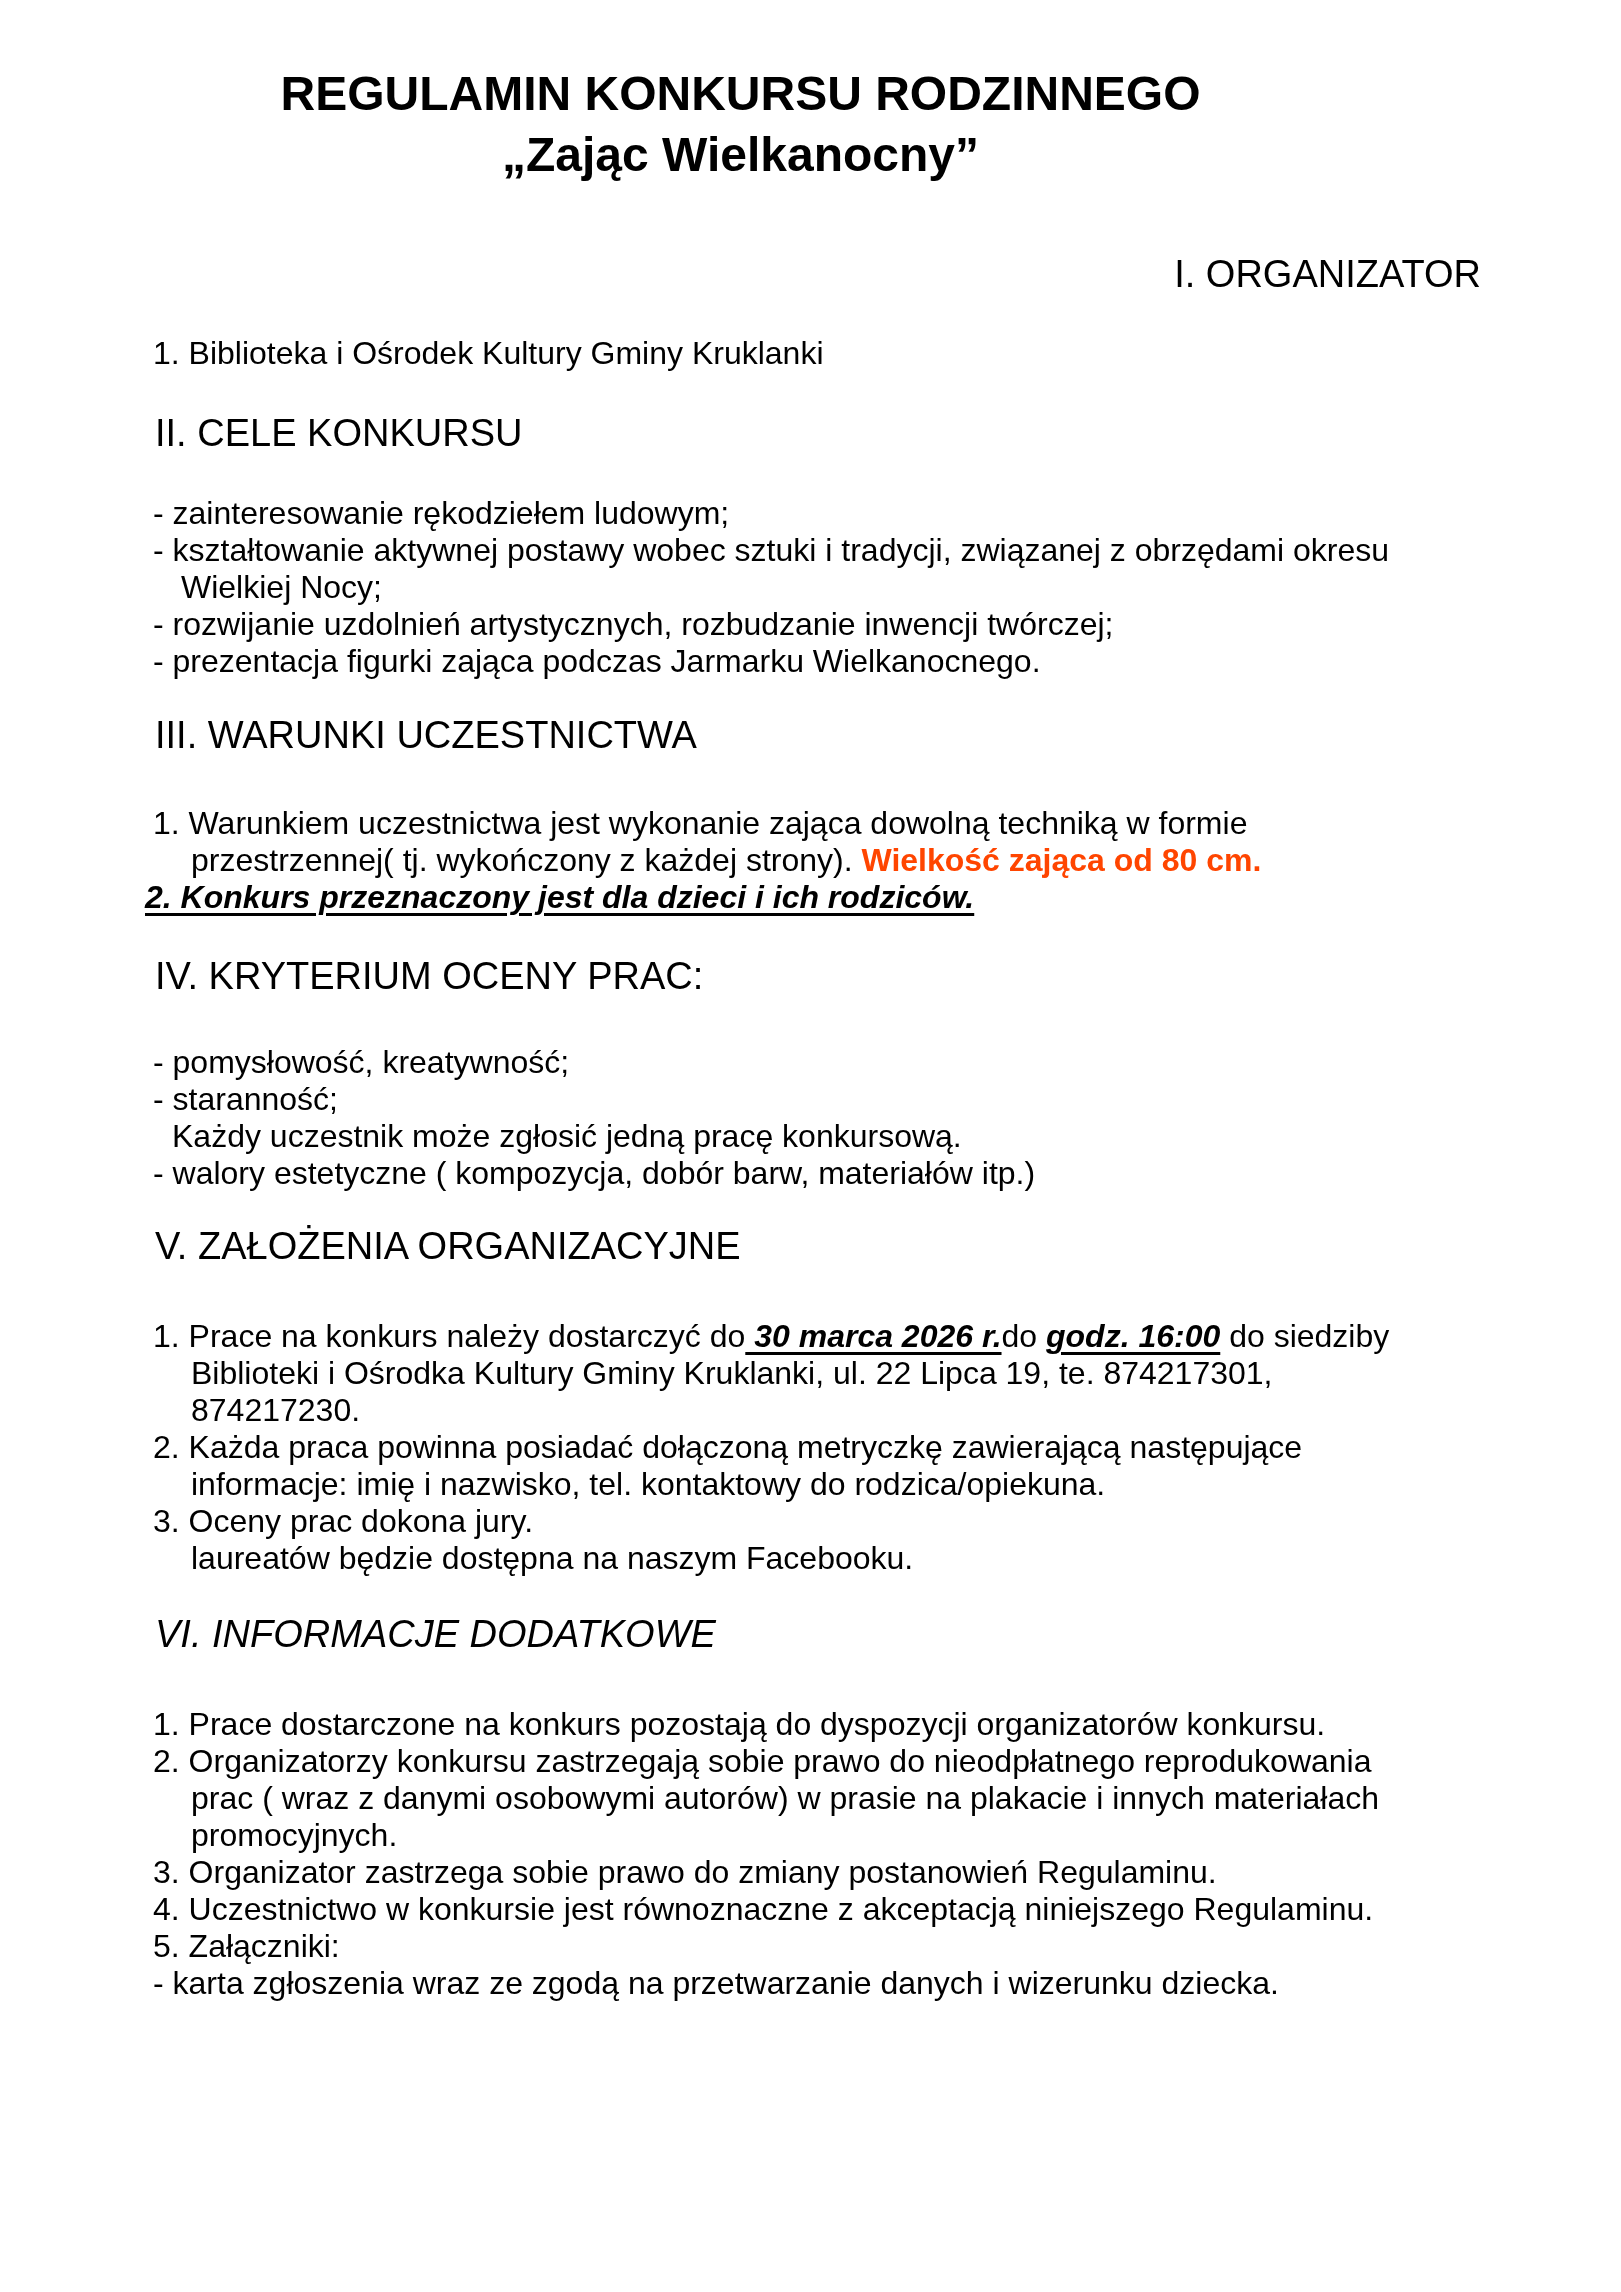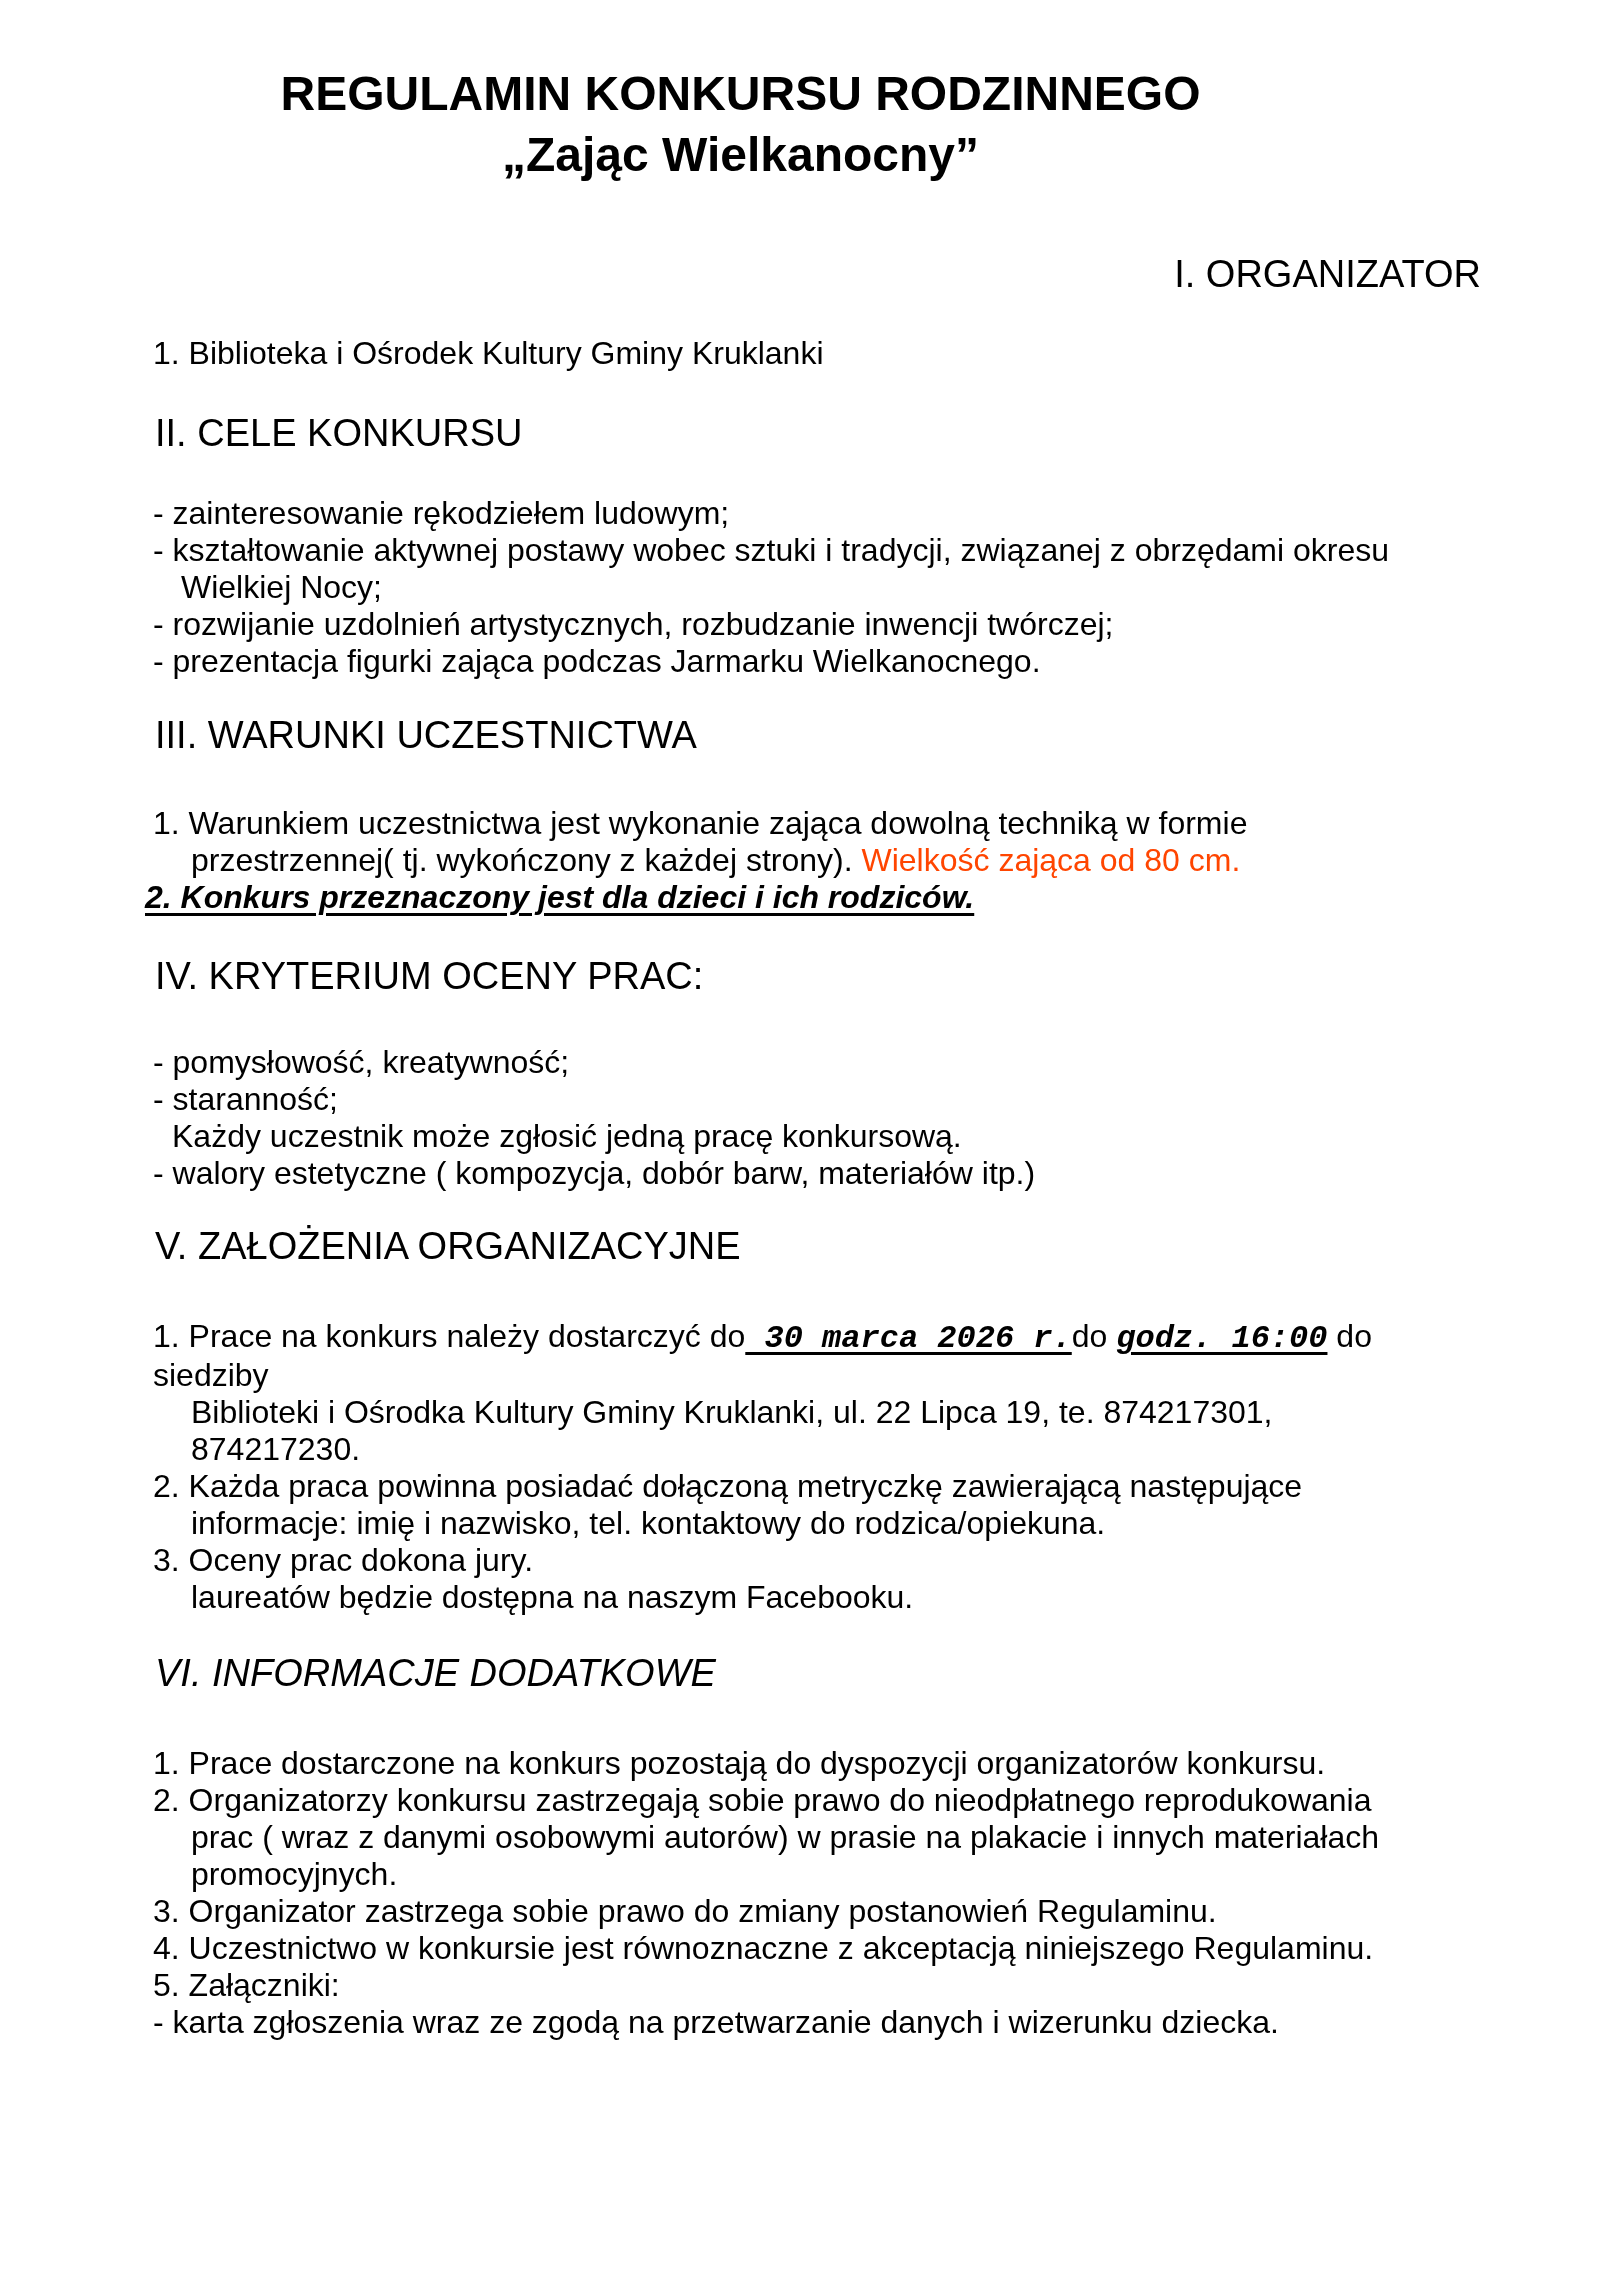--- a/index.html
+++ b/index.html
@@ -54,30 +54,29 @@
   
   .mt-s1 { margin-top: 37px; }
   .mt-s2 { margin-top: 38px; }
   .mt-s3 { margin-top: 46px; }
   .mt-s4 { margin-top: 44px; }
   .mt-s5 { margin-top: 48px; }
   .mt-s6 { margin-top: 48px; }
   
   .seg-highlight {
     color: var(--highlight);
-    font-weight: normal;
+    font-weight: bold;
     text-align: right;
   }
   .seg-biu {
     font-weight: bold;
     font-style: italic;
     text-decoration: underline;
     text-decoration-thickness: 2.9px;
     text-underline-offset: 4.9px;
-    font-family: Liberation Mono, monospace;
   }
   .line-biu {
     font-weight: bold;
     font-style: italic;
     text-decoration: underline;
     text-decoration-thickness: 2.9px;
     text-underline-offset: 4.9px;
   }
 </style>
 </head>

